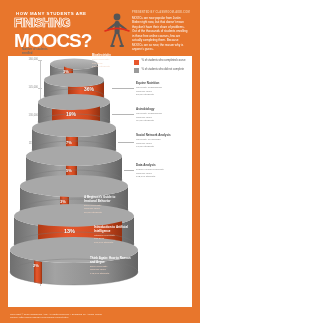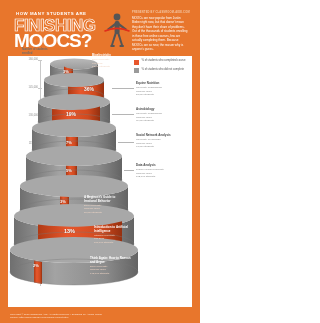--- a/index.html
+++ b/index.html
@@ -22,21 +22,21 @@
 
   
   .header{position:absolute;left:0;top:0;width:100%;height:50px;background:#e8762c;}
   .hdr-kicker{
     position:absolute;left:8px;top:5px;
     font-size:4.4px;font-weight:bold;letter-spacing:.5px;color:#ffffff;
     text-transform:uppercase;
   }
   .hdr-line1{
     position:absolute;left:6px;top:11px;
-    font-size:17px;font-weight:bold;letter-spacing:-.5px;
+    font-size:12px;font-weight:bold;letter-spacing:-.5px;
     color:#e8762c;
     -webkit-text-stroke:.7px #ffffff;
     text-transform:uppercase;line-height:1;
   }
   .hdr-line2{
     position:absolute;left:6px;top:25px;
     font-size:19px;font-weight:bold;letter-spacing:-1px;
     color:#ffffff;text-transform:uppercase;line-height:1;text-align:right;
   }
 

